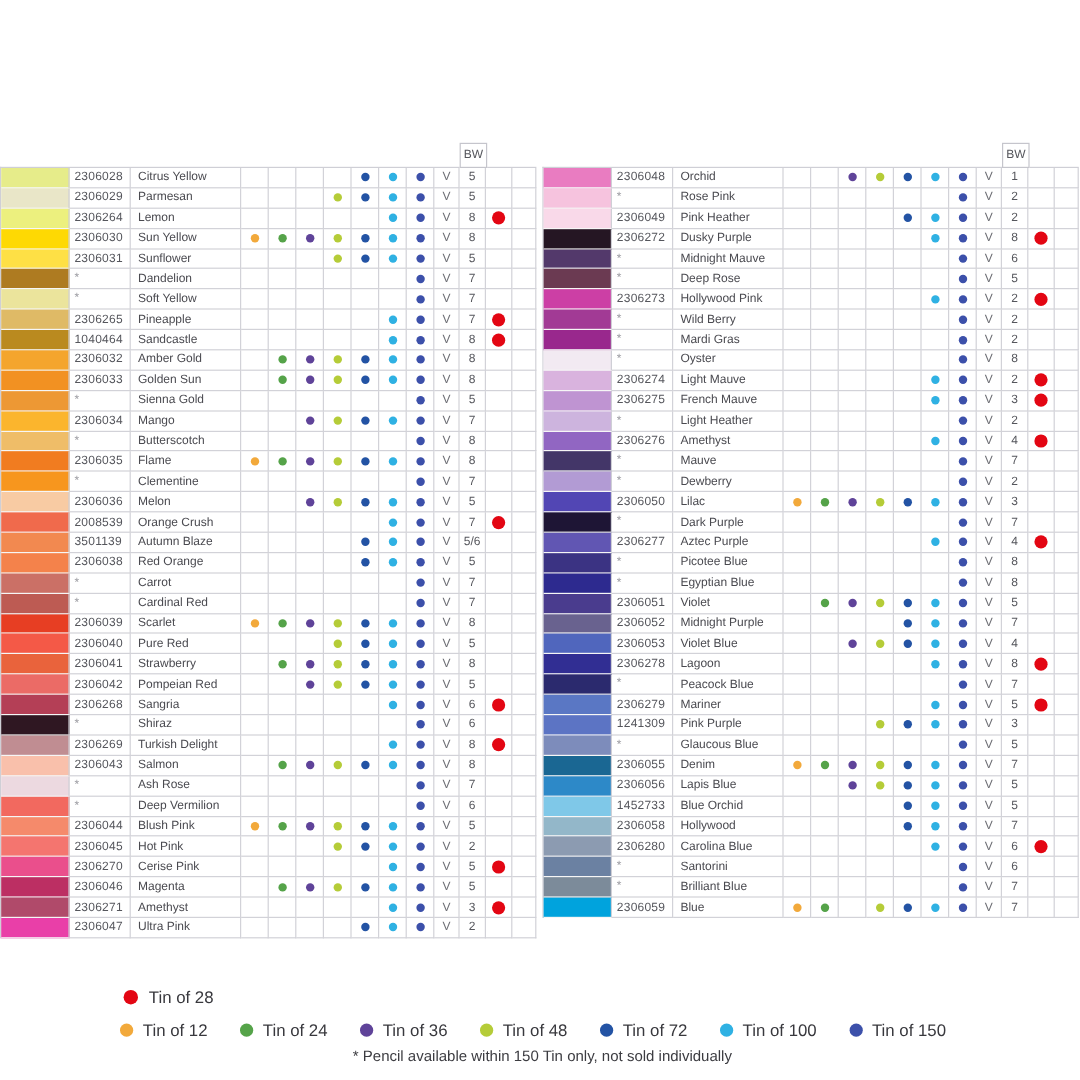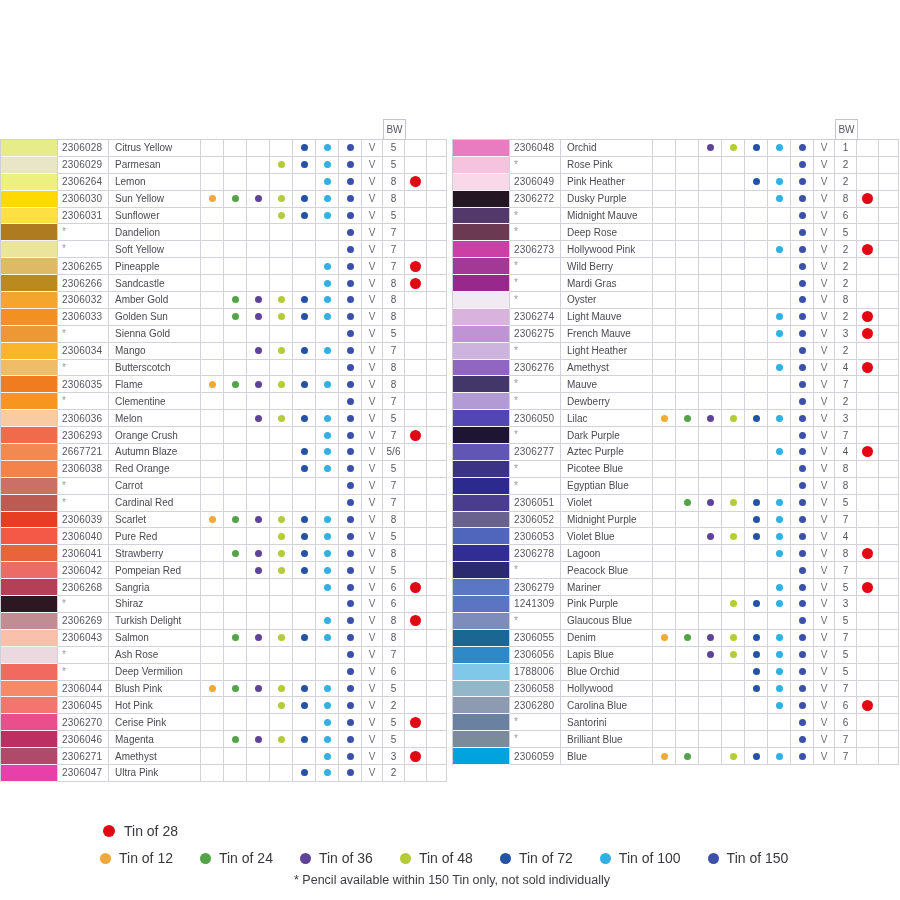--- a/index.html
+++ b/index.html
@@ -220,21 +220,21 @@
         </span>
         <span class="cell c-v">V</span>
         <span class="cell c-bw">7</span>
         <span class="cell c-t28">
           <span class="dot28" style="background: rgb(227, 6, 19);"></span>
         </span>
         <span class="cell c-blank"></span>
       </div>
       <div class="row">
         <span class="cell c-swatch" style="background: rgb(186, 138, 31);"></span>
-        <span class="cell c-code">2306266</span>
+        <span class="cell c-code">1040464</span>
         <span class="cell c-name">Sandcastle</span>
         <span class="cell c-tin"></span>
         <span class="cell c-tin"></span>
         <span class="cell c-tin"></span>
         <span class="cell c-tin"></span>
         <span class="cell c-tin"></span>
         <span class="cell c-tin">
           <span class="dot" style="background: rgb(47, 177, 227);"></span>
         </span>
         <span class="cell c-tin">
@@ -434,21 +434,21 @@
         <span class="cell c-tin">
           <span class="dot" style="background: rgb(60, 80, 170);"></span>
         </span>
         <span class="cell c-v">V</span>
         <span class="cell c-bw">5</span>
         <span class="cell c-t28"></span>
         <span class="cell c-blank"></span>
       </div>
       <div class="row">
         <span class="cell c-swatch" style="background: rgb(240, 106, 76);"></span>
-        <span class="cell c-code">2306293</span>
+        <span class="cell c-code">2008539</span>
         <span class="cell c-name">Orange Crush</span>
         <span class="cell c-tin"></span>
         <span class="cell c-tin"></span>
         <span class="cell c-tin"></span>
         <span class="cell c-tin"></span>
         <span class="cell c-tin"></span>
         <span class="cell c-tin">
           <span class="dot" style="background: rgb(47, 177, 227);"></span>
         </span>
         <span class="cell c-tin">
@@ -456,21 +456,21 @@
         </span>
         <span class="cell c-v">V</span>
         <span class="cell c-bw">7</span>
         <span class="cell c-t28">
           <span class="dot28" style="background: rgb(227, 6, 19);"></span>
         </span>
         <span class="cell c-blank"></span>
       </div>
       <div class="row">
         <span class="cell c-swatch" style="background: rgb(242, 137, 80);"></span>
-        <span class="cell c-code">2667721</span>
+        <span class="cell c-code">3501139</span>
         <span class="cell c-name">Autumn Blaze</span>
         <span class="cell c-tin"></span>
         <span class="cell c-tin"></span>
         <span class="cell c-tin"></span>
         <span class="cell c-tin"></span>
         <span class="cell c-tin">
           <span class="dot" style="background: rgb(35, 83, 164);"></span>
         </span>
         <span class="cell c-tin">
           <span class="dot" style="background: rgb(47, 177, 227);"></span>
@@ -1586,21 +1586,21 @@
         <span class="cell c-tin">
           <span class="dot" style="background: rgb(60, 80, 170);"></span>
         </span>
         <span class="cell c-v">V</span>
         <span class="cell c-bw">5</span>
         <span class="cell c-t28"></span>
         <span class="cell c-blank"></span>
       </div>
       <div class="row">
         <span class="cell c-swatch" style="background: rgb(127, 200, 232);"></span>
-        <span class="cell c-code">1788006</span>
+        <span class="cell c-code">1452733</span>
         <span class="cell c-name">Blue Orchid</span>
         <span class="cell c-tin"></span>
         <span class="cell c-tin"></span>
         <span class="cell c-tin"></span>
         <span class="cell c-tin"></span>
         <span class="cell c-tin">
           <span class="dot" style="background: rgb(35, 83, 164);"></span>
         </span>
         <span class="cell c-tin">
           <span class="dot" style="background: rgb(47, 177, 227);"></span>

